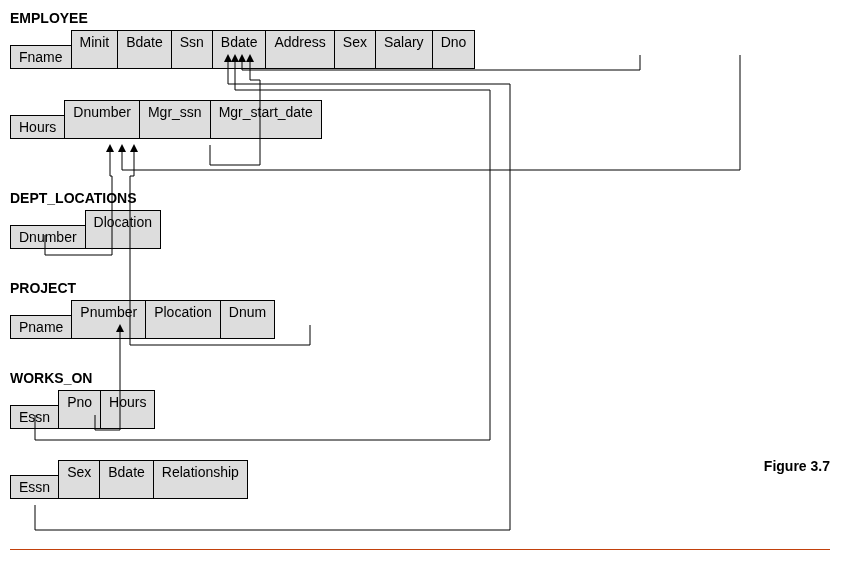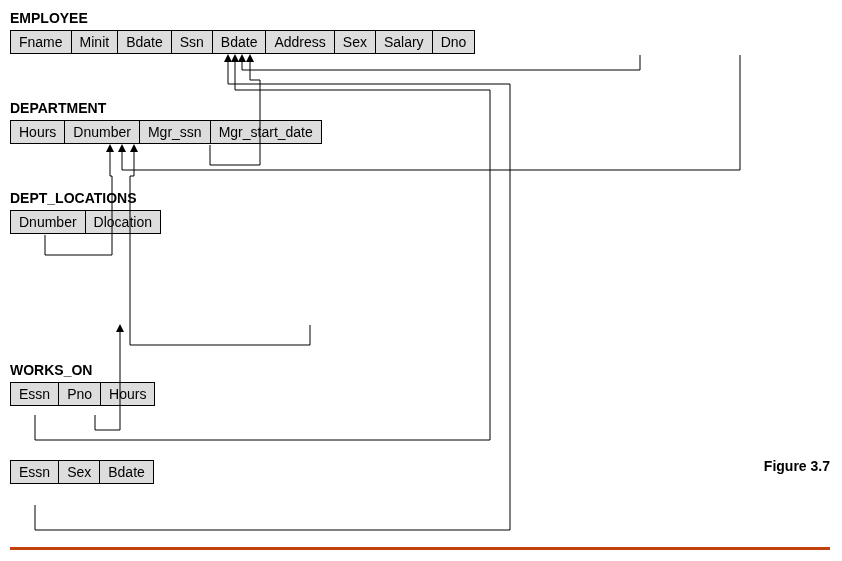--- a/index.html
+++ b/index.html
@@ -10,41 +10,42 @@
   font-size: 14px;
   background: #fff;
   color: #000;
   width: 842px;
   position: relative;
 }
 .diagram {
   position: relative;
   width: 820px;
   height: 540px;
-  border-bottom: 3px solid #c2410c;
+  border-bottom: 1px solid #c2410c;
 }
 .tbl {
   position: absolute;
 }
 .tbl-title {
   font-weight: bold;
   margin-bottom: 4px;
 }
 .row {
   display: flex;
 }
 .cell {
   border: 1px solid #000;
   background: #ddd;
   padding: 3px 8px;
   white-space: nowrap;
   margin-left: -1px;
 }
 .cell:first-child {
   margin-left: 0;
+  margin-top: 15px;
 }
 .underline {
 }
 .caption {
   position: absolute;
   top: 448px;
   left: 560px;
   width: 260px;
   text-align: right;
 }
@@ -72,52 +73,61 @@
       <div class="cell underline">Ssn</div>
       <div class="cell">Bdate</div>
       <div class="cell">Address</div>
       <div class="cell">Sex</div>
       <div class="cell">Salary</div>
       <div class="cell">Dno</div>
     </div>
   </div>
 
   <div class="tbl" style="top:90px; left:0px">
-    <div class="tbl-title">DEPARTMENT</div>
     <div class="row">
       <div class="cell">Hours</div>
       <div class="cell underline">Dnumber</div>
       <div class="cell">Mgr_ssn</div>
       <div class="cell">Mgr_start_date</div>
     </div>
   </div>
 
   <div class="tbl" style="top:180px; left:0px">
     <div class="tbl-title">DEPT_LOCATIONS</div>
     <div class="row">
       <div class="cell underline">Dnumber</div>
       <div class="cell underline">Dlocation</div>
     </div>
   </div>
 
+  <div class="tbl" style="top:270px; left:0px">
+    <div class="tbl-title">PROJECT</div>
+    <div class="row">
+      <div class="cell">Pname</div>
+      <div class="cell underline">Pnumber</div>
+      <div class="cell">Plocation</div>
+      <div class="cell">Dnum</div>
+    </div>
+  </div>
 
-  <div class="tbl" style="top:352px; left:0px">
+  <div class="tbl" style="top:360px; left:0px">
     <div class="tbl-title">WORKS_ON</div>
     <div class="row">
       <div class="cell underline">Essn</div>
       <div class="cell underline">Pno</div>
       <div class="cell">Hours</div>
     </div>
   </div>
 
   <div class="tbl" style="top:450px; left:0px">
     <div class="row">
       <div class="cell underline">Essn</div>
       <div class="cell">Sex</div>
       <div class="cell">Bdate</div>
+      <div class="cell">Relationship</div>
     </div>
   </div>
 
   <div class="caption">
     <span class="caption-title">Figure 3.7</span><br>
   </div>
 
   <svg class="arrows" width="820" height="540">
     <defs>
       <marker id="arrow" markerWidth="8" markerHeight="8" refX="4" refY="4" orient="auto">

